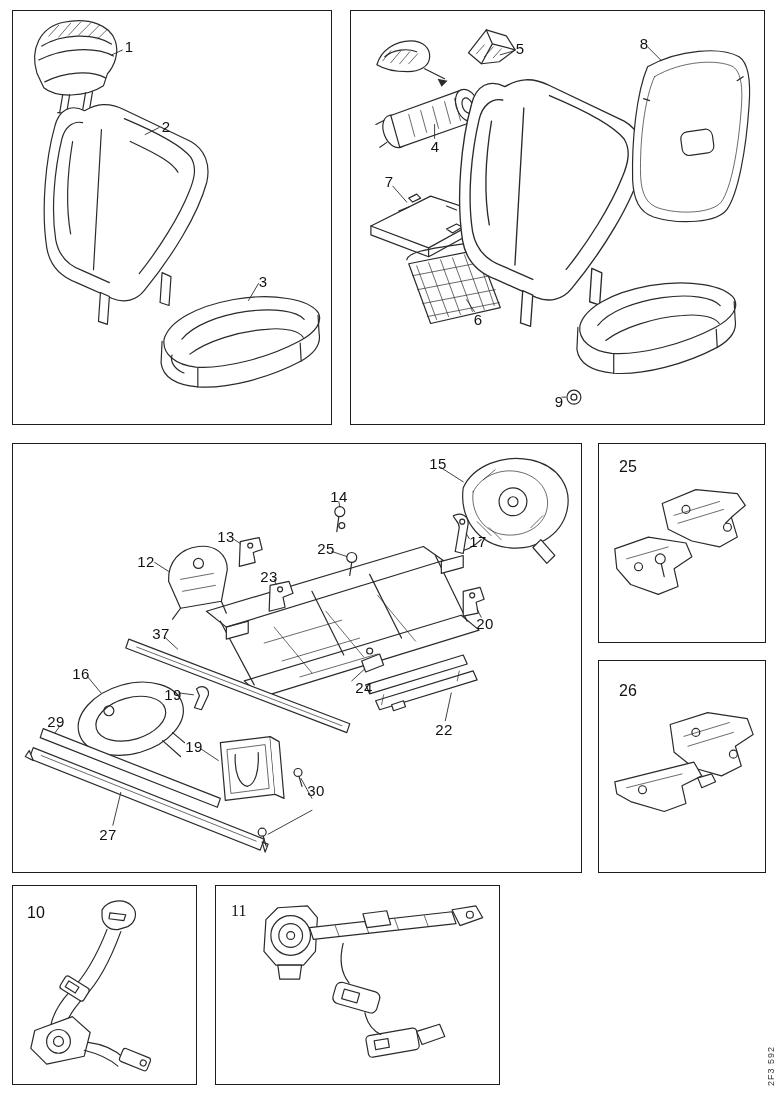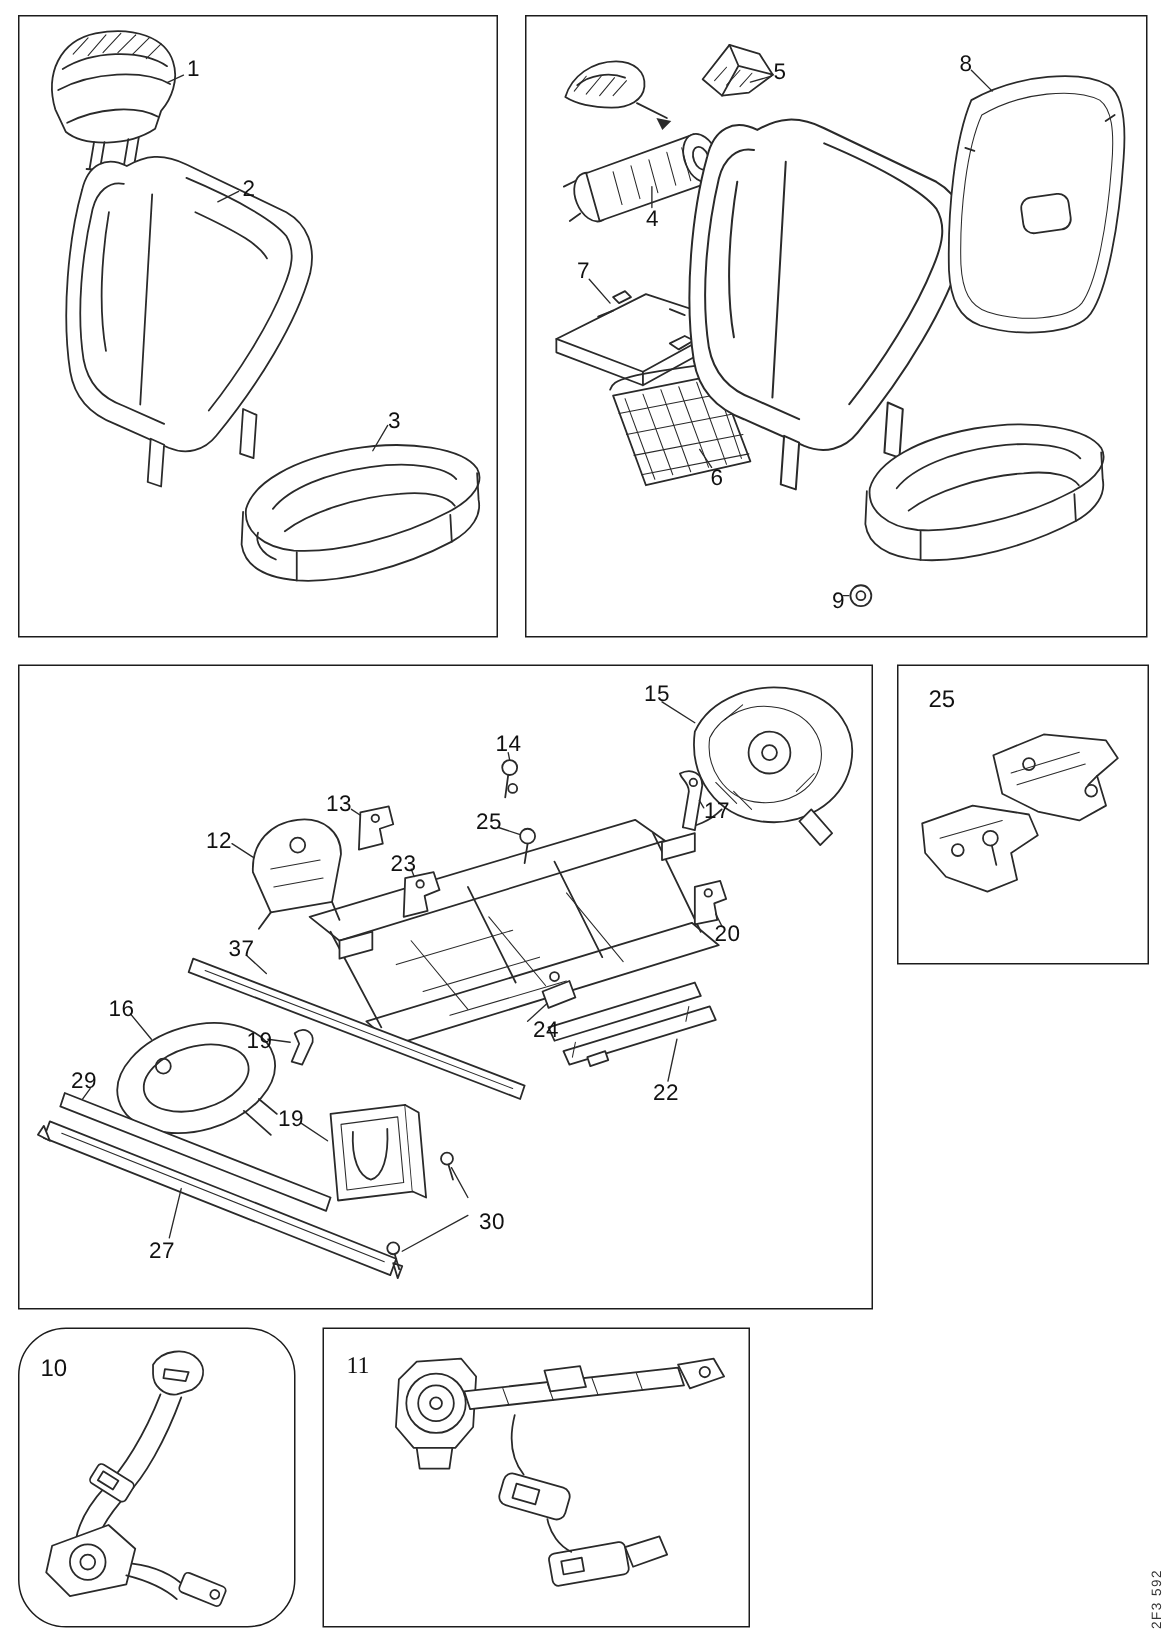--- a/index.html
+++ b/index.html
@@ -344,21 +344,21 @@
     <span class="callout" style="left:160px;top:250px;">19</span>
     <span class="callout" style="left:181px;top:302px;">19</span>
     <span class="callout" style="left:472px;top:179px;">20</span>
     <span class="callout" style="left:313px;top:104px;">25</span>
     <span class="callout" style="left:431px;top:285px;">22</span>
     <span class="callout" style="left:256px;top:132px;">23</span>
     <span class="callout" style="left:335px;top:243px;margin-left:16px;">24</span>
     <span class="callout" style="left:95px;top:390px;">27</span>
     <span class="callout" style="left:148px;top:189px;">37</span>
     <span class="callout" style="left:43px;top:277px;">29</span>
-    <span class="callout" style="left:303px;top:371px;margin-left:12px;">30</span>
+    <span class="callout" style="left:303px;top:346px;">30</span>
   </section>
 
   <section class="panel" style="left:598px;top:443px;width:168px;height:200px;">
     <svg viewBox="0 0 168 200">
       <g>
         <path class="w" d="M64,60 L98,46 L140,50 L148,62 L134,74 L140,94 L122,104 L94,98 L70,86 Z"></path>
         <path class="thin" d="M76,72 L122,58"></path>
         <path class="thin" d="M80,80 L126,66"></path>
         <circle cx="88" cy="66" r="4"></circle>
         <circle cx="130" cy="84" r="4"></circle>
@@ -368,22 +368,40 @@
         <path class="w" d="M16,106 L50,94 L88,100 L94,114 L76,126 L80,144 L60,152 L32,142 L18,126 Z"></path>
         <path class="thin" d="M28,116 L70,104"></path>
         <circle cx="40" cy="124" r="4"></circle>
         <circle class="w" cx="62" cy="116" r="5"></circle>
         <path d="M63,121 L66,134"></path>
       </g>
     </svg>
     <span class="corner-label" style="left:20px;top:15px;">25</span>
   </section>
 
-
-  <section class="panel" style="left:12px;top:885px;width:185px;height:200px;border-radius:32px;">
+  <section class="panel" style="left:598px;top:660px;width:168px;height:213px;">
+    <svg viewBox="0 0 168 213">
+      <g>
+        <path class="w" d="M72,64 L110,52 L150,58 L156,74 L138,86 L144,106 L124,116 L96,108 L76,92 Z"></path>
+        <path class="thin" d="M86,76 L132,62"></path>
+        <path class="thin" d="M90,86 L136,72"></path>
+        <circle cx="98" cy="72" r="4"></circle>
+        <circle cx="136" cy="94" r="4"></circle>
+      </g>
+      <g>
+        <path class="w" d="M16,122 L96,102 L104,116 L84,126 L88,144 L66,152 L32,142 L18,134 Z"></path>
+        <path class="thin" d="M28,128 L84,114"></path>
+        <circle cx="44" cy="130" r="4"></circle>
+        <path class="w" d="M100,118 l14,-4 4,8 -14,6 z"></path>
+      </g>
+    </svg>
+    <span class="corner-label" style="left:20px;top:22px;">26</span>
+  </section>
+
+  <section class="panel" style="left:12px;top:885px;width:185px;height:200px;">
     <svg viewBox="0 0 185 200">
       <g>
         <path class="w" d="M90,24 C96,14 112,12 120,20 C126,26 125,36 116,41 L106,44 C97,45 90,38 90,30 Z"></path>
         <path d="M98,27 L114,29 L112,35 L97,33 Z"></path>
       </g>
       <g>
         <path d="M95,44 C84,72 70,94 58,106 C47,118 40,130 38,142"></path>
         <path d="M109,46 C98,76 84,100 72,112 C61,124 53,136 51,148"></path>
         <path class="thin" d="M58,106 L72,112"></path>
       </g>

